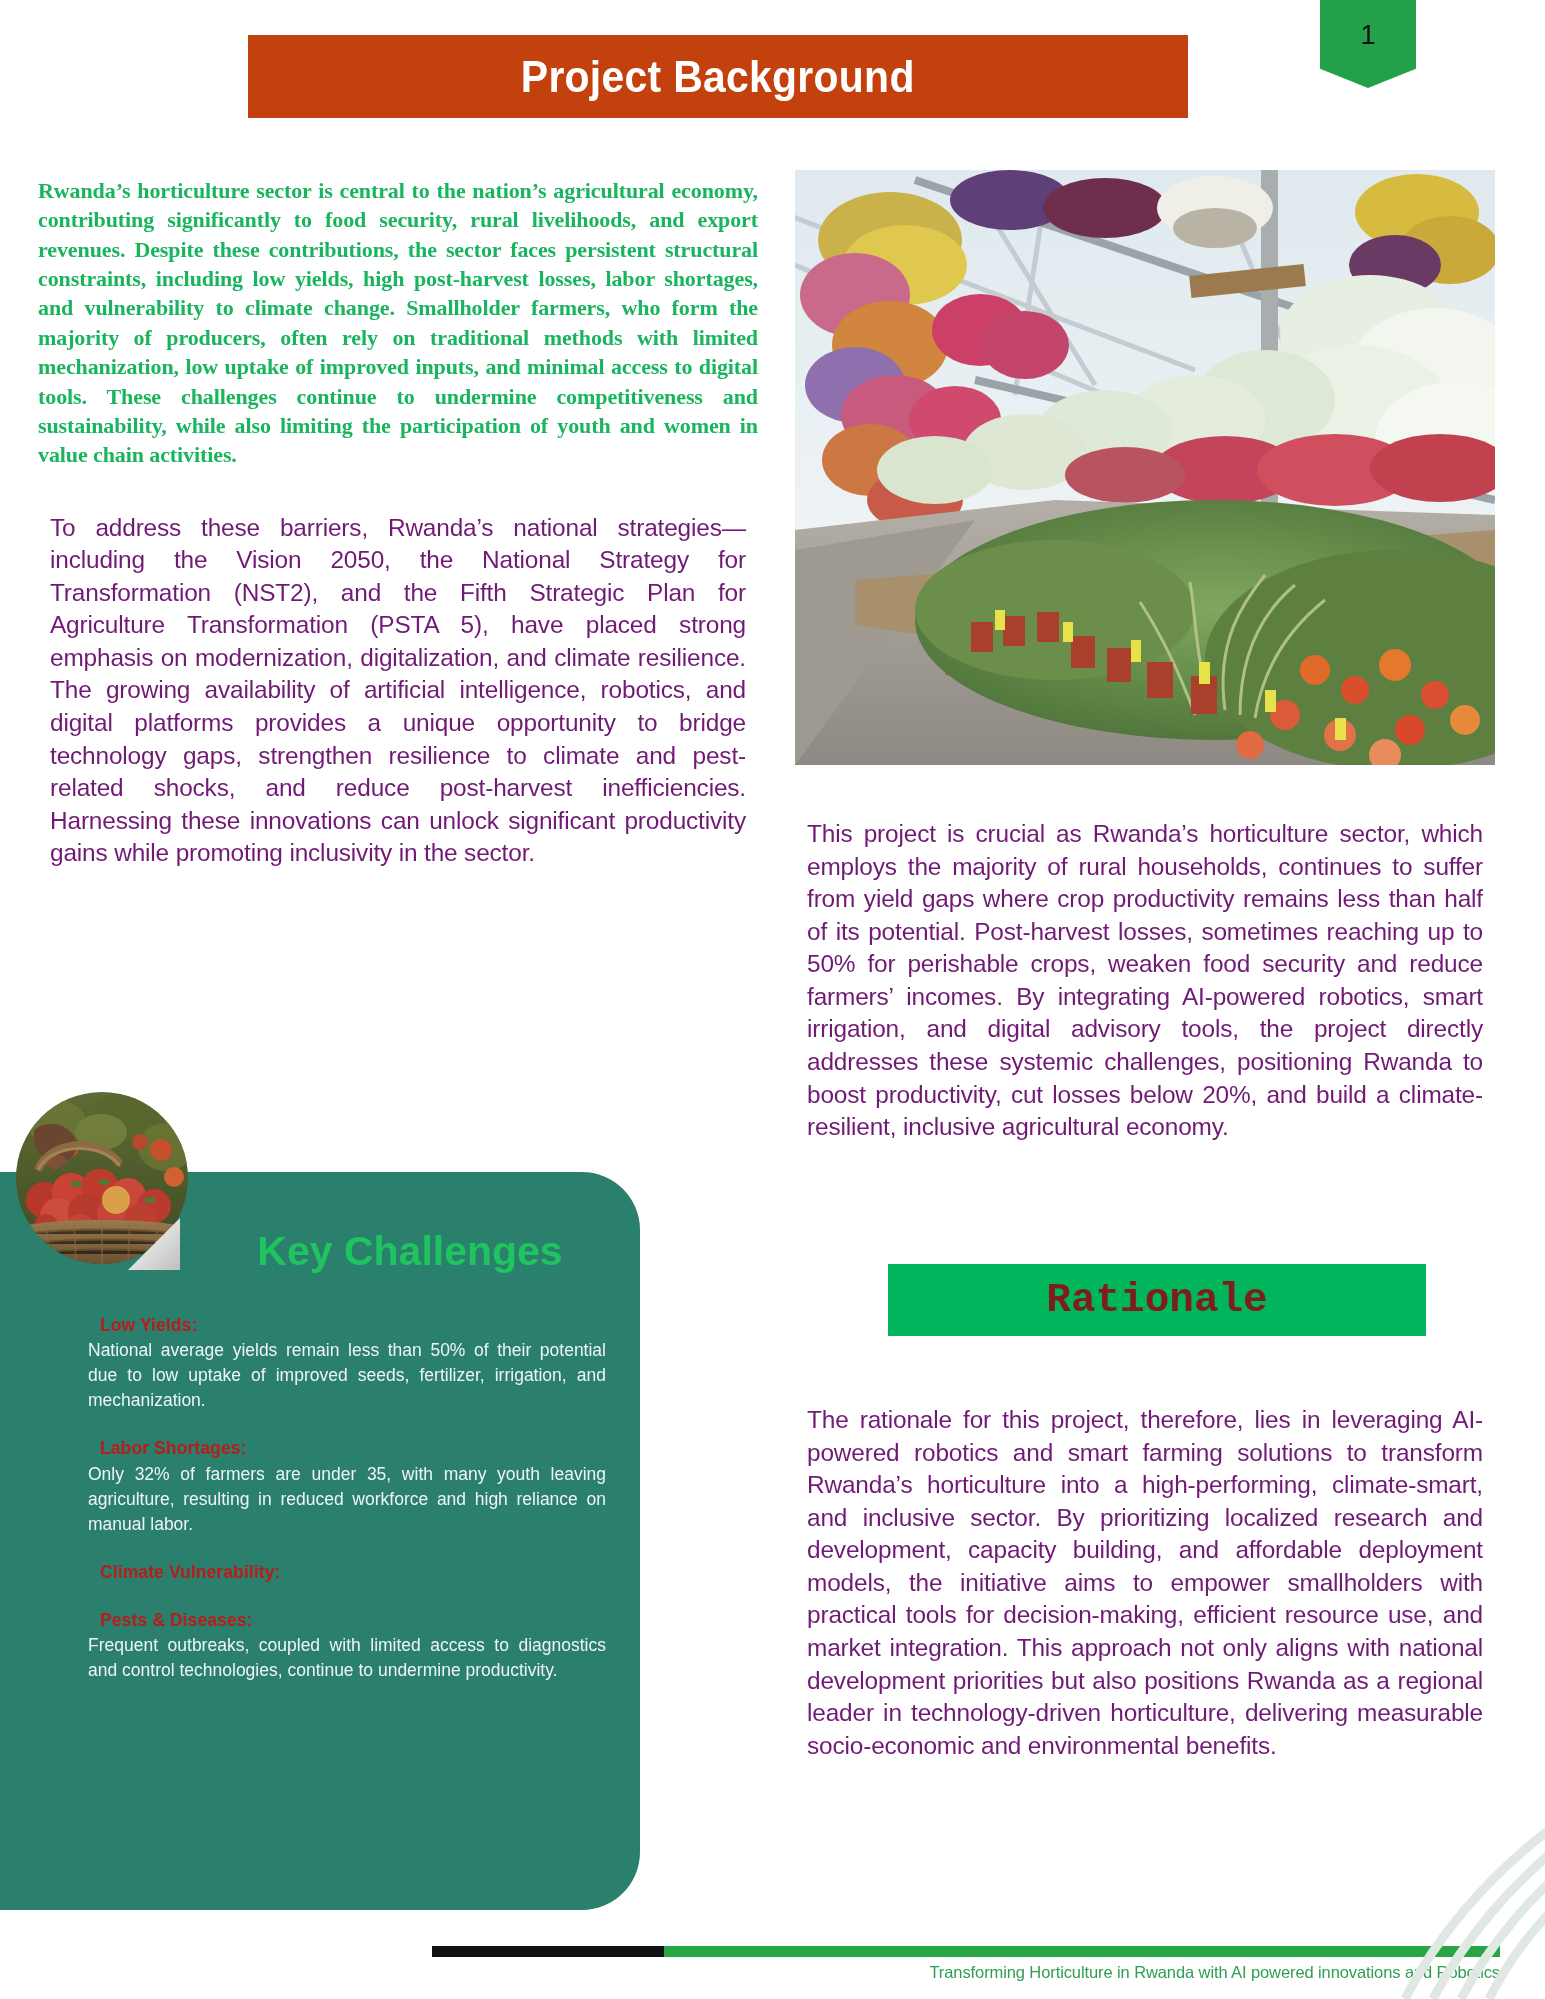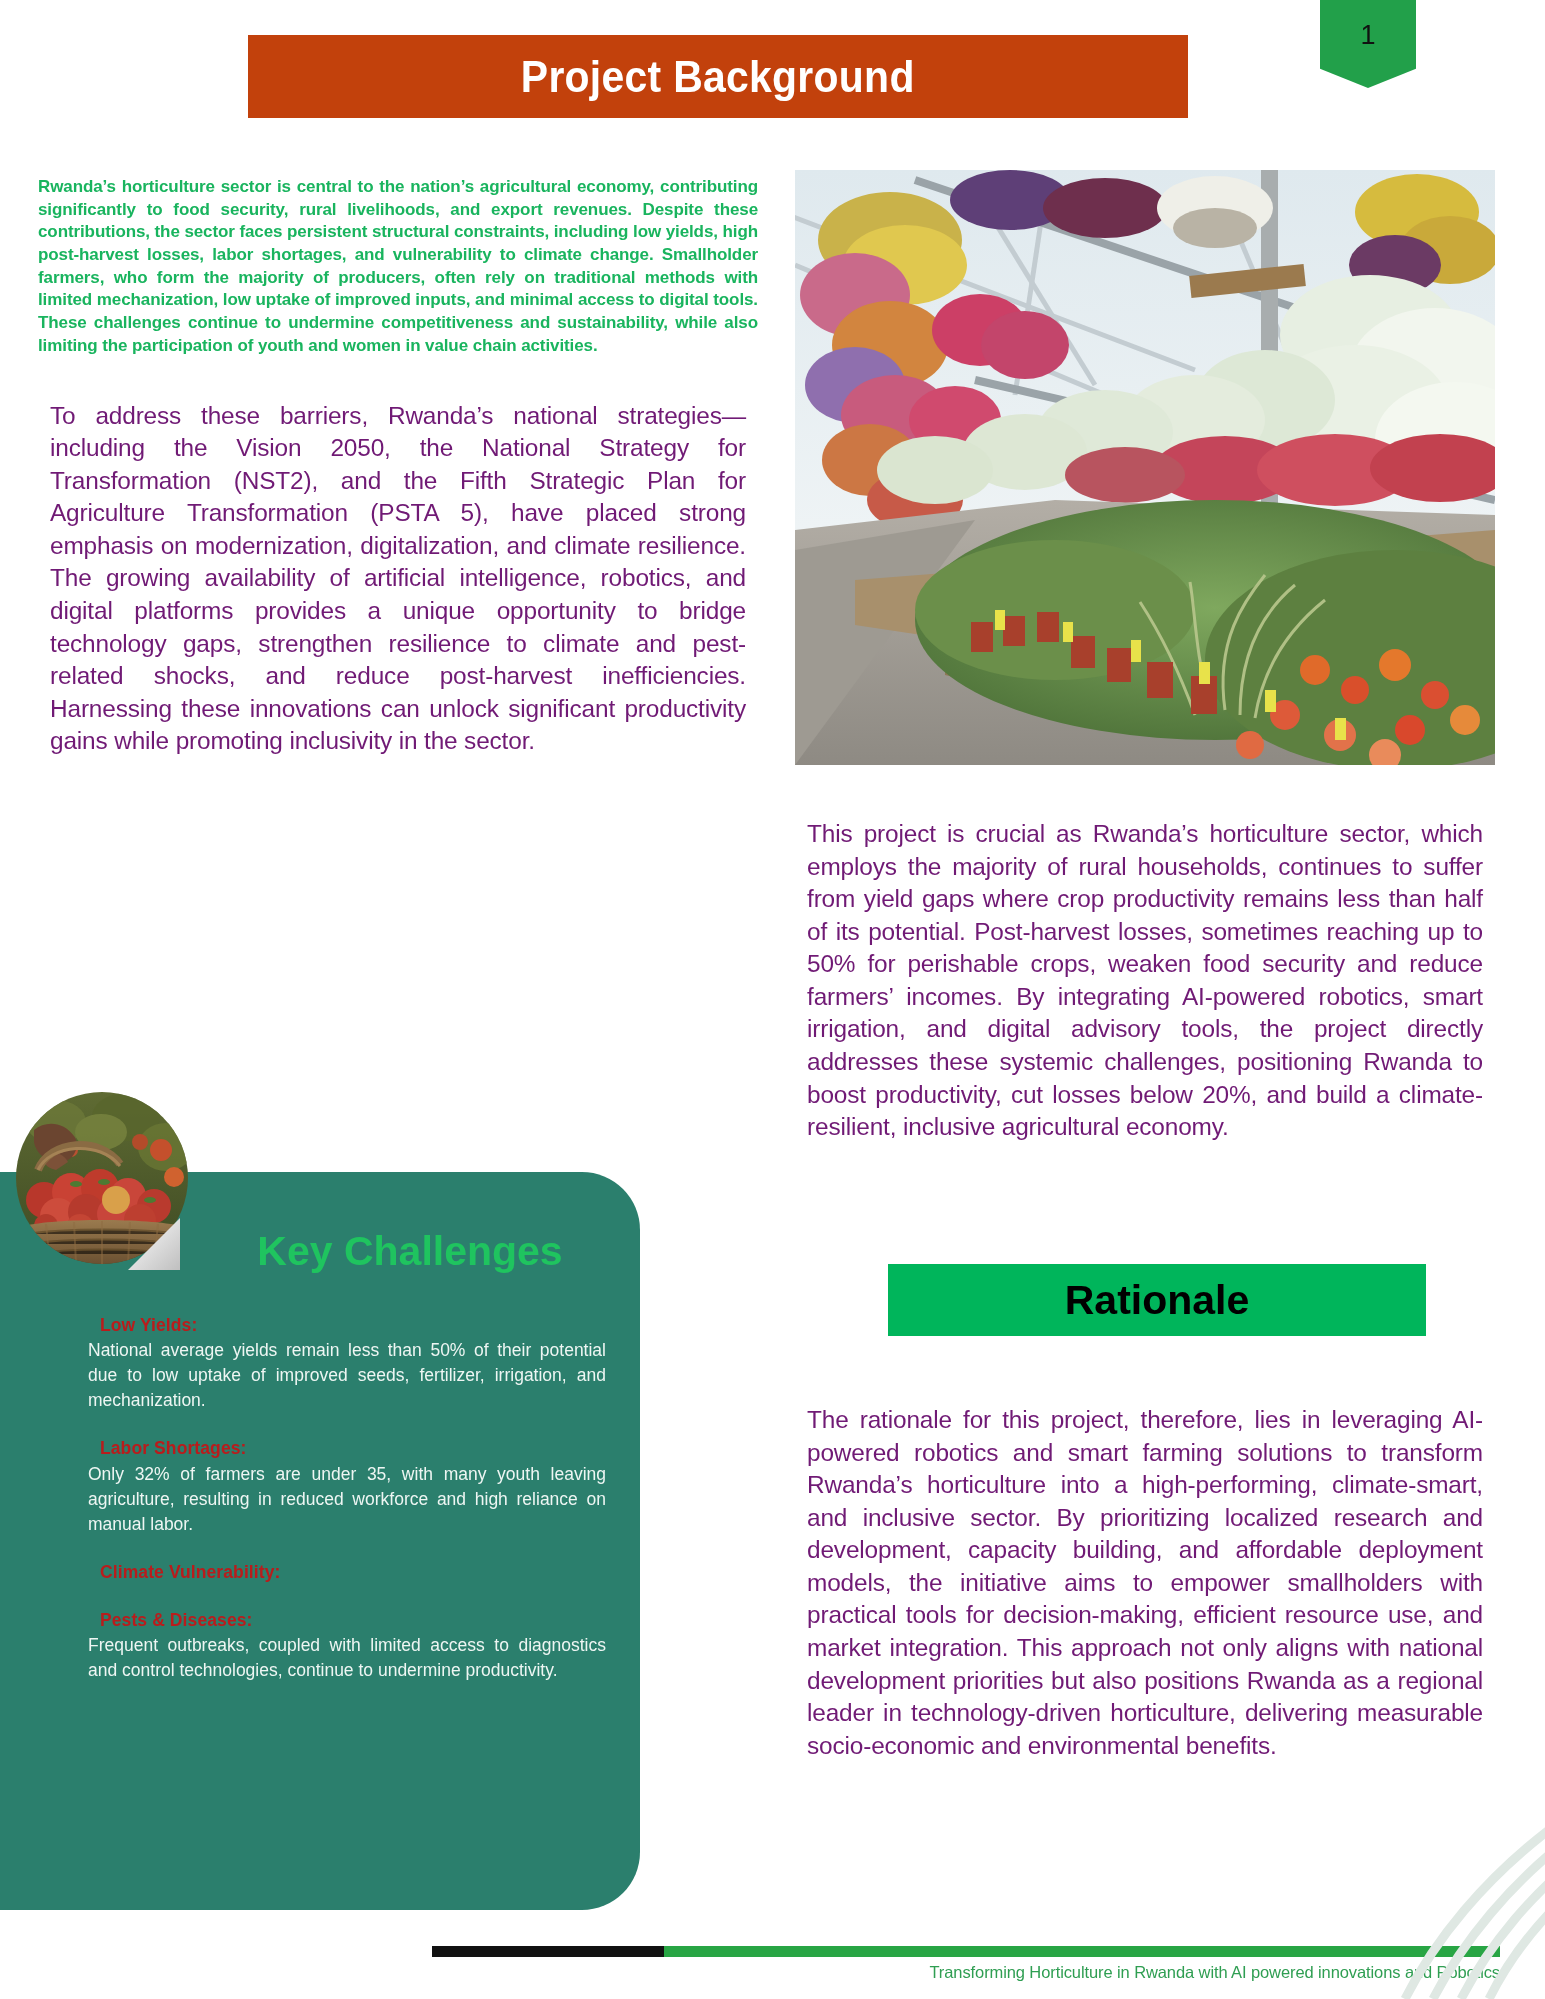--- a/index.html
+++ b/index.html
@@ -63,25 +63,25 @@
   
   .col-left {
     position: absolute;
     left: 38px;
     top: 176px;
     width: 720px;
   }
 
   .intro-green {
     color: #19b45e;
-    font-size: 17px;
+    font-size: 22px;
     font-weight: bold;
     line-height: 1.335;
     text-align: justify;
-    font-family: Liberation Sans, sans-serif;
+    font-family: Liberation Serif, serif;
     letter-spacing: -0.1px;
     margin: 0;
   }
 
   .body-black {
     color: #701a75;
     font-size: 24.4px;
     line-height: 1.335;
     text-align: justify;
     font-family: "Liberation Sans Narrow", "Liberation Sans", sans-serif;
@@ -115,24 +115,24 @@
     left: 888px;
     top: 1264px;
     width: 538px;
     height: 72px;
     background: #00b55b;
     display: flex;
     align-items: center;
     justify-content: center;
   }
   .rationale-banner .rb-text {
-    color: #000000;
+    color: #7f1d1d;
     font-size: 41px;
     font-weight: bold;
-    font-family: Liberation Sans, sans-serif;
+    font-family: Liberation Mono, monospace;
   }
 
   .rationale-para {
     position: absolute;
     left: 795px;
     top: 1392px;
     width: 700px;
   }
 
   

